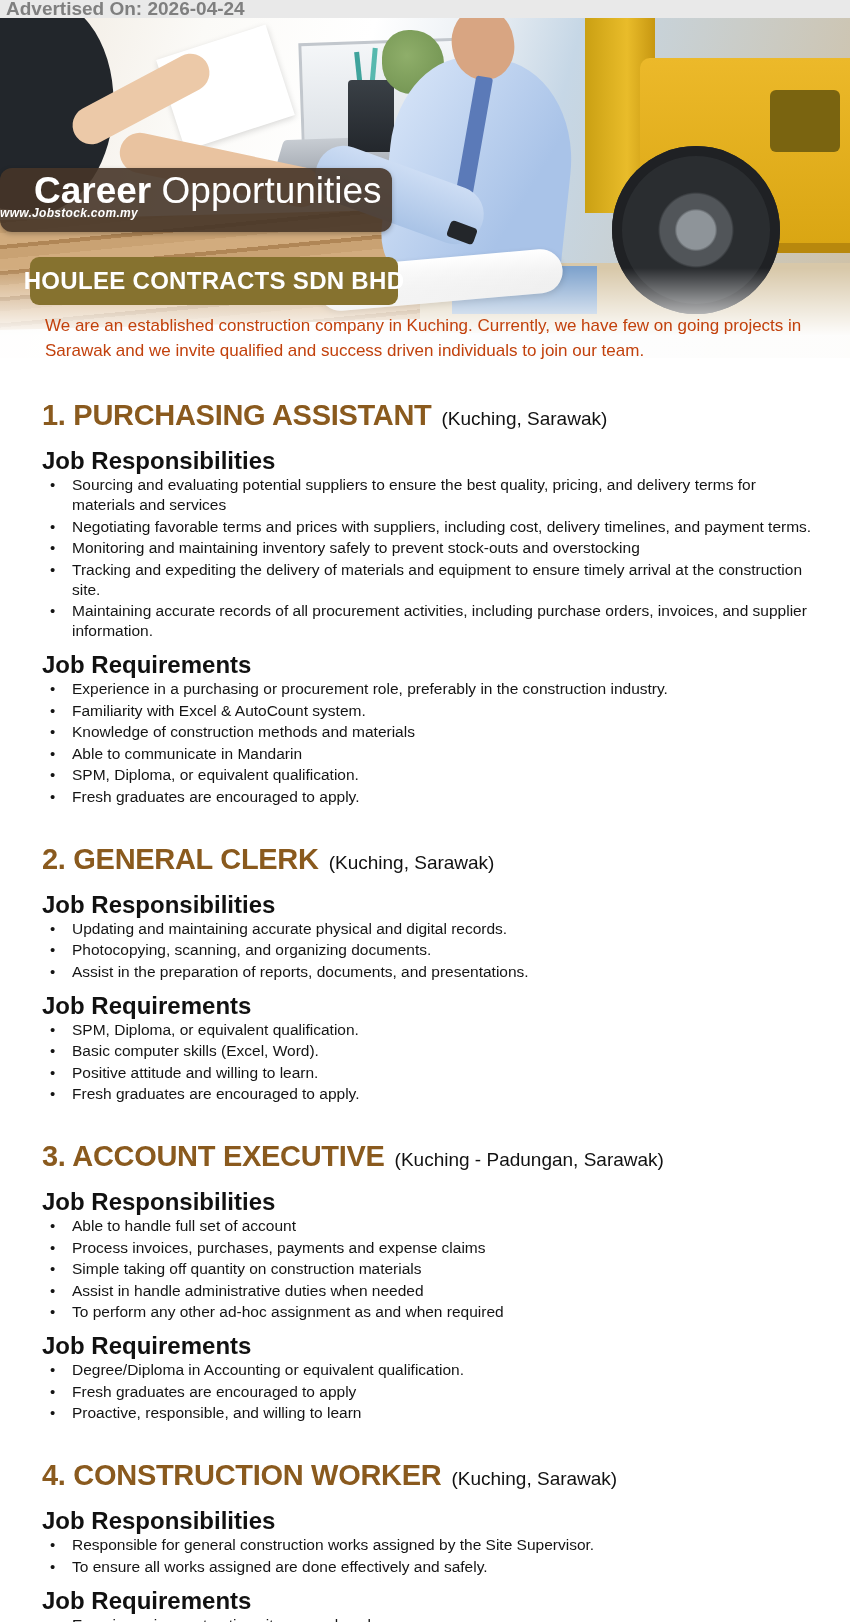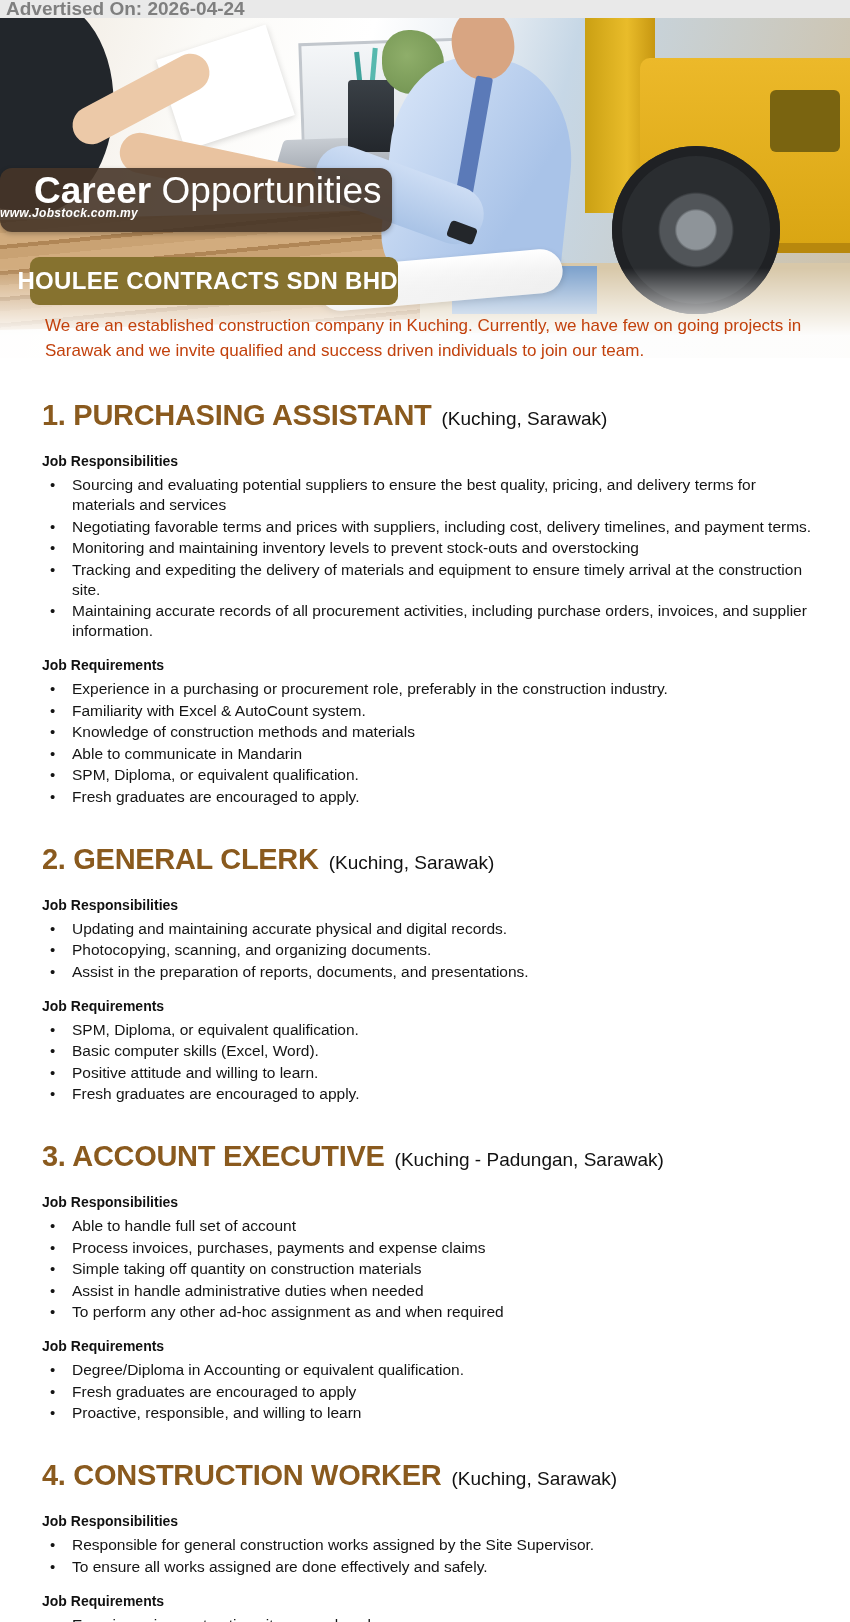--- a/index.html
+++ b/index.html
@@ -69,41 +69,41 @@
   }
   .banner-line1 { padding:3px 0 0 34px; font-size:37px; line-height:40px; white-space:nowrap; }
   .banner-bold  { font-weight:bold; }
   .banner-light { font-weight:normal; }
   .banner-site  { text-align:left; font-size:12px; font-weight:bold; font-style:italic; margin-top:-5px; letter-spacing:.3px; }
   .badge {
     position:absolute; z-index:5;
     left:30px; top:239px; width:368px; height:48px;
     background:#86722f;
     border-radius:9px;
-    display:flex; align-items:center; justify-content:flex-end;
+    display:flex; align-items:center; justify-content:center;
     color:#ffffff; font-weight:bold; font-size:24px; letter-spacing:.3px;
     white-space:nowrap;
   }
 
   
   .intro {
     position:relative; z-index:6;
     margin:-45px 30px 0 45px;
     font-size:17px; line-height:25px; color:#c2410c;
   }
 
   
   .content { margin:0 34px 0 42px; }
   .job-title {
     margin-top:34px;
     font-size:29px; font-weight:bold; color:#8a5a1e;
     letter-spacing:-0.3px; line-height:36px;
   }
   .job-loc { font-size:19px; font-weight:normal; color:#111111; letter-spacing:0; margin-left:10px;text-align:center; }
-  .sublabel { margin-top:13px; font-size:14px; font-weight:bold; color:#111111; line-height:22px; }
+  .sublabel { margin-top:13px; font-size:24px; font-weight:bold; color:#111111; line-height:22px; }
   ul.bullets { list-style:none; margin:3px 0 0 0; padding:0 0 0 5px; }
   ul.bullets li {
     position:relative; padding-left:25px; margin-bottom:1.5px;
     font-size:15.5px; line-height:20px; color:#141414;
   }
   ul.bullets li::before { content:"\2022"; position:absolute; left:3px; top:0; font-size:15px; }
 </style>
 </head>
 <body>
 
@@ -153,21 +153,21 @@
 <div class="content">
 
   <section>
     <h2 class="job-title">
       <span>1. PURCHASING ASSISTANT</span><span class="job-loc">(Kuching, Sarawak)</span>
     </h2>
     <div class="sublabel">Job Responsibilities</div>
     <ul class="bullets">
         <li>Sourcing and evaluating potential suppliers to ensure the best quality, pricing, and delivery terms for materials and services</li>
         <li>Negotiating favorable terms and prices with suppliers, including cost, delivery timelines, and payment terms.</li>
-        <li>Monitoring and maintaining inventory levels to prevent stock-outs and overstocking</li>
+        <li>Monitoring and maintaining inventory safely to prevent stock-outs and overstocking</li>
         <li>Tracking and expediting the delivery of materials and equipment to ensure timely arrival at the construction site.</li>
         <li>Maintaining accurate records of all procurement activities, including purchase orders, invoices, and supplier information.</li>
       </ul>
     <div class="sublabel">Job Requirements</div>
     <ul class="bullets">
         <li>Experience in a purchasing or procurement role, preferably in the construction industry.</li>
         <li>Familiarity with Excel &amp; AutoCount system.</li>
         <li>Knowledge of construction methods and materials</li>
         <li>Able to communicate in Mandarin</li>
         <li>SPM, Diploma, or equivalent qualification.</li>

